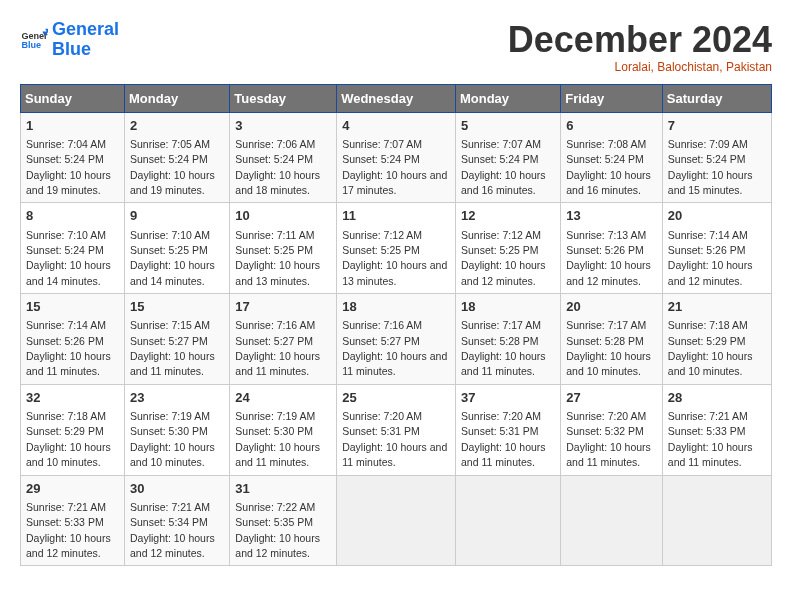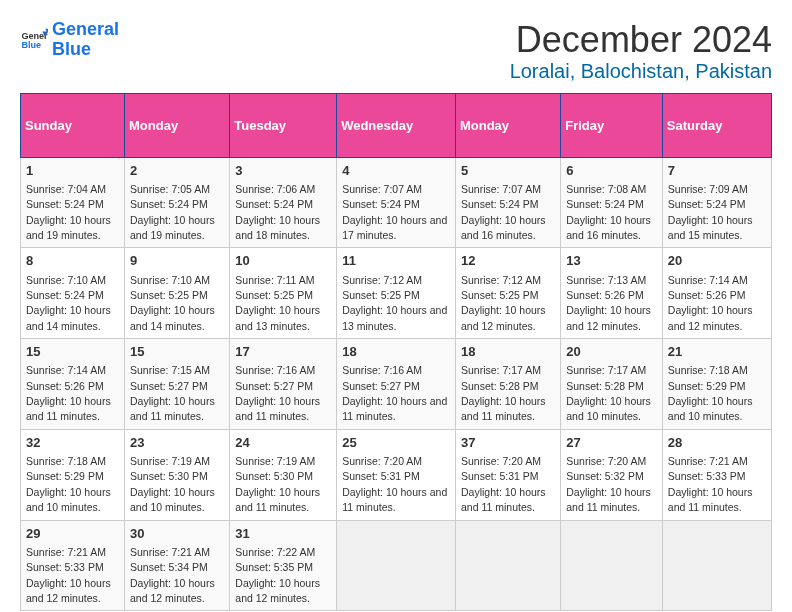--- a/index.html
+++ b/index.html
@@ -32,37 +32,37 @@
     }
     .logo-icon {
       width: 28px;
       height: 28px;
     }
     .title-area {
       text-align: right;
     }
     .month-title {
       font-size: 36px;
-      font-weight: normal;
+      font-weight: bold;
       color: #333;
       line-height: 1.1;
     }
     .subtitle {
-      font-size: 20px;
-      color: #0369a1;
+      font-size: 12px;
+      color: #c2410c;
     }
     table {
       width: 100%;
       border-collapse: collapse;
       font-size: 11px;
     }
     thead tr th {
-      background-color: #ec4899;
+      background-color: #737373;
       color: #fff;
-      padding: 24px 4px;
+      padding: 6px 4px;
       font-size: 13px;
       font-weight: bold;
       text-align: left;
       border: 1px solid #1a4a9e;
     }
     tbody tr td {
       vertical-align: top;
       padding: 4px 5px;
       border: 1px solid #ccc;
       background: #fff;

